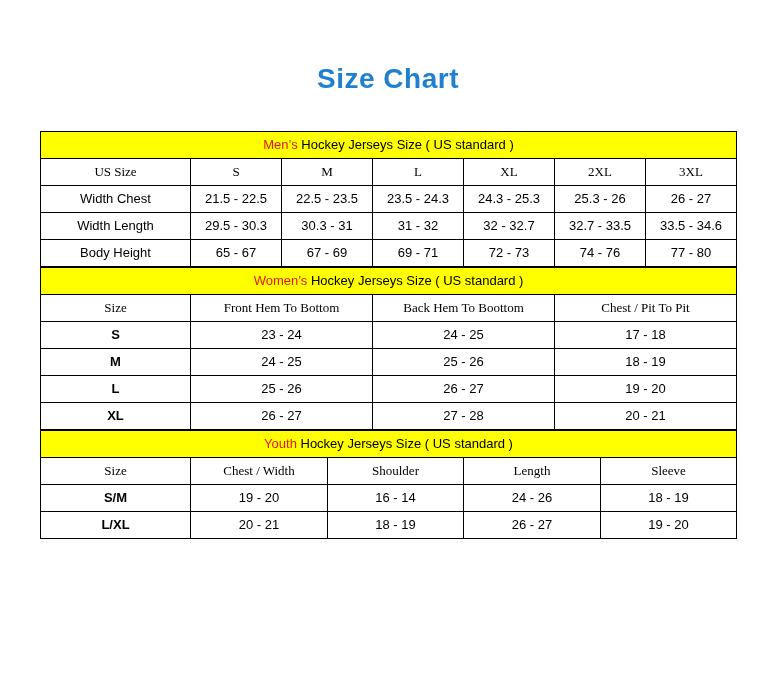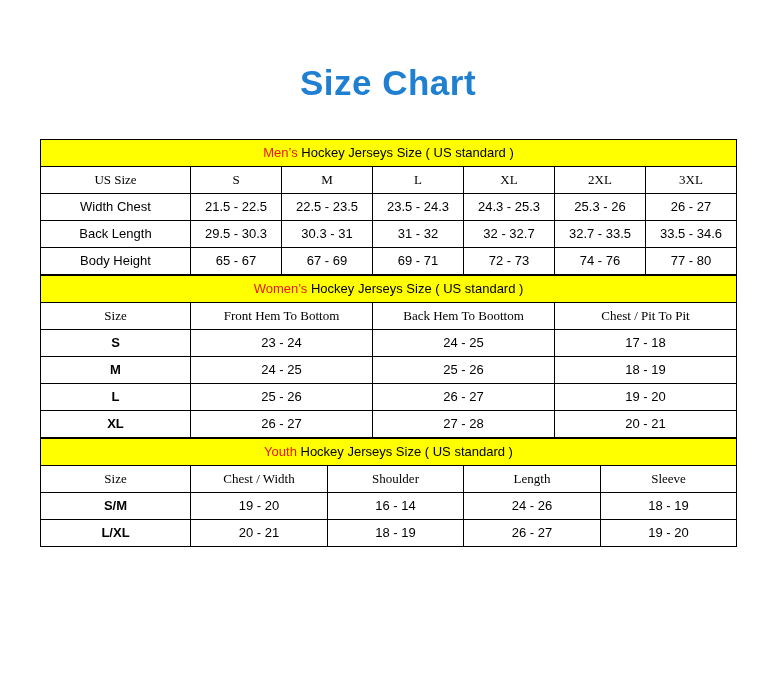--- a/index.html
+++ b/index.html
@@ -16,21 +16,21 @@
   }
   .page {
     width: 776px;
     height: 692px;
     position: relative;
     box-sizing: border-box;
   }
   .title {
     text-align: center;
     color: #1f7fd0;
-    font-size: 35px;
+    font-size: 28px;
     font-weight: bold;
     letter-spacing: 0.5px;
     padding-top: 64px;
     padding-bottom: 0;
     line-height: 1.1;
   }
   .chart-wrap {
     margin: 36px 40px 0 40px;
   }
   table.size-table {
@@ -109,21 +109,21 @@
         <tr>
           <td class="row-label">Width Chest</td>
           <td>21.5 - 22.5</td>
           <td>22.5 - 23.5</td>
           <td>23.5 - 24.3</td>
           <td>24.3 - 25.3</td>
           <td>25.3 - 26</td>
           <td>26 - 27</td>
         </tr>
         <tr>
-          <td class="row-label">Back Length</td>
+          <td class="row-label">Width Length</td>
           <td>29.5 - 30.3</td>
           <td>30.3 - 31</td>
           <td>31 - 32</td>
           <td>32 - 32.7</td>
           <td>32.7 - 33.5</td>
           <td>33.5 - 34.6</td>
         </tr>
         <tr>
           <td class="row-label">Body Height</td>
           <td>65 - 67</td>

